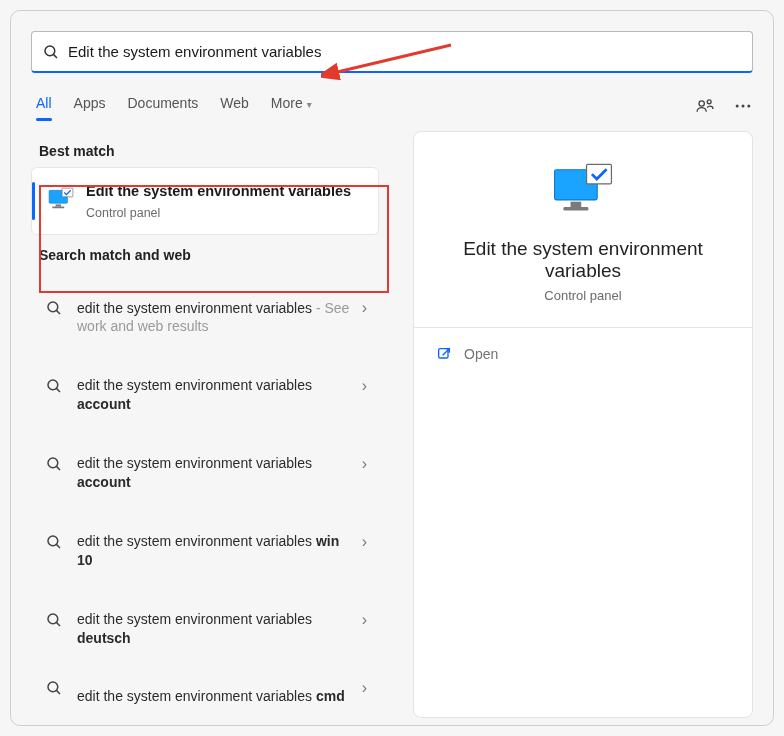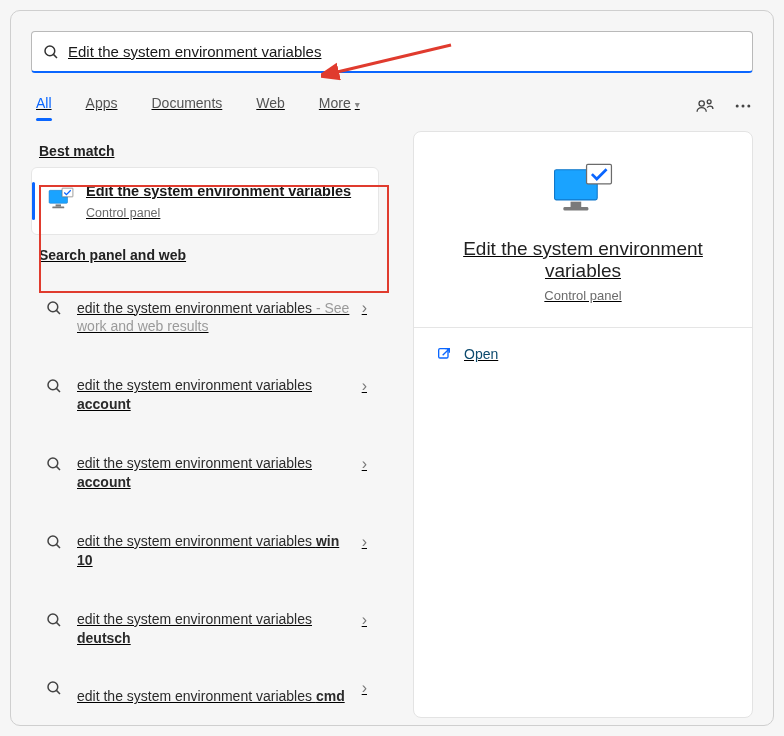--- a/index.html
+++ b/index.html
@@ -10,21 +10,20 @@
     height: 736px;
     position: relative;
   }
   .panel {
     position: absolute;
     top: 10px; left: 10px; right: 10px; bottom: 10px;
     background: #f6f6f6;
     border: 1px solid #cfcfcf;
     border-radius: 10px;
     overflow: hidden;
-    text-decoration: underline;
   }
   
   .search-wrap {
     margin: 20px 20px 0 20px;
     background: #fff;
     border: 1px solid #b9b9b9;
     border-bottom: 2px solid #0a66ff;
     border-radius: 4px;
     display: flex;
     align-items: center;
@@ -33,21 +32,21 @@
   }
   .search-wrap .ico { width: 18px; height: 18px; color:#333; margin-right:8px;}
   .search-wrap input {
     border: none; outline: none; font-size: 15px; flex:1;
     font-family: inherit; color:#1a1a1a;
   }
   
   .tabs-row {
     margin: 18px 20px 0 25px;
     display: flex; align-items: center;
-    font-size: 14px; color:#555;gap:12px;
+    font-size: 14px; color:#555;
   }
   .tab { margin-right: 22px; padding:4px 0 10px 0; cursor:pointer; color:#555;}
   .tab.active { color:#0a66ff; position:relative;}
   .tab.active::after{
     content:""; position:absolute; left:0; right:0; bottom:0;
     height:3px; background:#0a66ff; border-radius:2px;
   }
   .tabs-spacer { flex:1; }
   .tabs-right { display:flex; align-items:center; gap:18px; color:#444;}
   .chev { font-size:10px; color:#888; margin-left:4px;}
@@ -76,21 +75,21 @@
   }
   .sugg .sico{ width:18px; height:18px; color:#444; margin:0 14px 0 8px; flex-shrink:0;}
   .sugg .txt{ flex:1; font-size:14px; color:#2b2b2b; line-height:1.35;margin-top:18px;}
   .sugg .note{ color:#9a9a9a;}
   .sugg .chevr{ color:#7a7a7a; font-size:16px; padding:0 6px;}
   
   .bigicon { width:64px; height:58px; margin: 0 auto 18px auto; display:block;}
   .r-title{ text-align:center; font-size:19px; color:#222; font-weight:400;}
   .r-sub{ text-align:center; font-size:13px; color:#6b6b6b; margin-top:6px;}
   .r-div{ height:1px; background:#e5e5e5; margin:24px -20px 10px -20px;}
-  .r-action{ display:flex; align-items:flex-end; gap:12px; padding:8px 2px; font-size:14px; color:#0c4a6e; cursor:pointer;}
+  .r-action{ display:flex; align-items:flex-end; gap:12px; padding:8px 2px; font-size:14px; color:#737373; cursor:pointer;}
   .r-action .oico{ width:16px; height:16px; color:#0a66ff;}
   
   .hi-box{
     position:absolute; border:2px solid #e03b2e; pointer-events:none;
     left:28px; top:174px; width:350px; height:108px;
   }
   
   .arrow-svg{ position:absolute; left:310px; top:28px; width:140px; height:44px; pointer-events:none;}
 </style>
 </head>
@@ -143,21 +142,21 @@
           <rect x="8" y="36" width="22" height="3" rx="1" fill="#7a7a7a"></rect>
           <rect x="26" y="2" width="20" height="16" rx="1" fill="#fff" stroke="#6b6b6b" stroke-width="1.2"></rect>
           <path d="M30 10 l4 4 l8 -8" fill="none" stroke="#0a66ff" stroke-width="2.4"></path>
         </svg>
         <div>
           <div class="ttl">Edit the system environment variables</div>
           <div class="sub">Control panel</div>
         </div>
       </div>
 
-      <div class="section-title">Search panel and web</div>
+      <div class="section-title">Search match and web</div>
 
       <div class="sugg">
         <svg class="sico" viewBox="0 0 24 24" fill="none" stroke="currentColor" stroke-width="2">
             <circle cx="10.5" cy="10.5" r="6.5"></circle>
             <line x1="20" y1="20" x2="15.2" y2="15.2"></line>
           </svg>
         <div class="txt"><span>edit the system environment variables</span><span class="note"> - See work and web results</span></div>
         <div class="chevr">›</div>
       </div>
 

